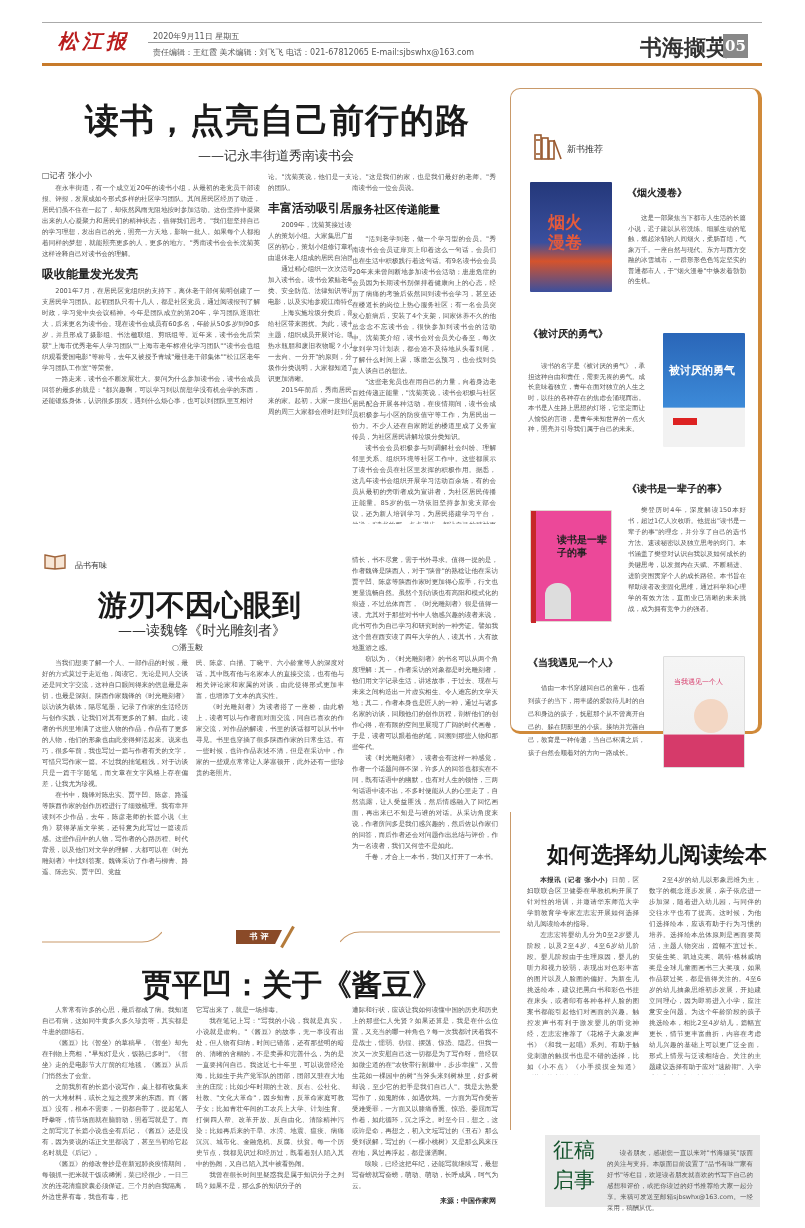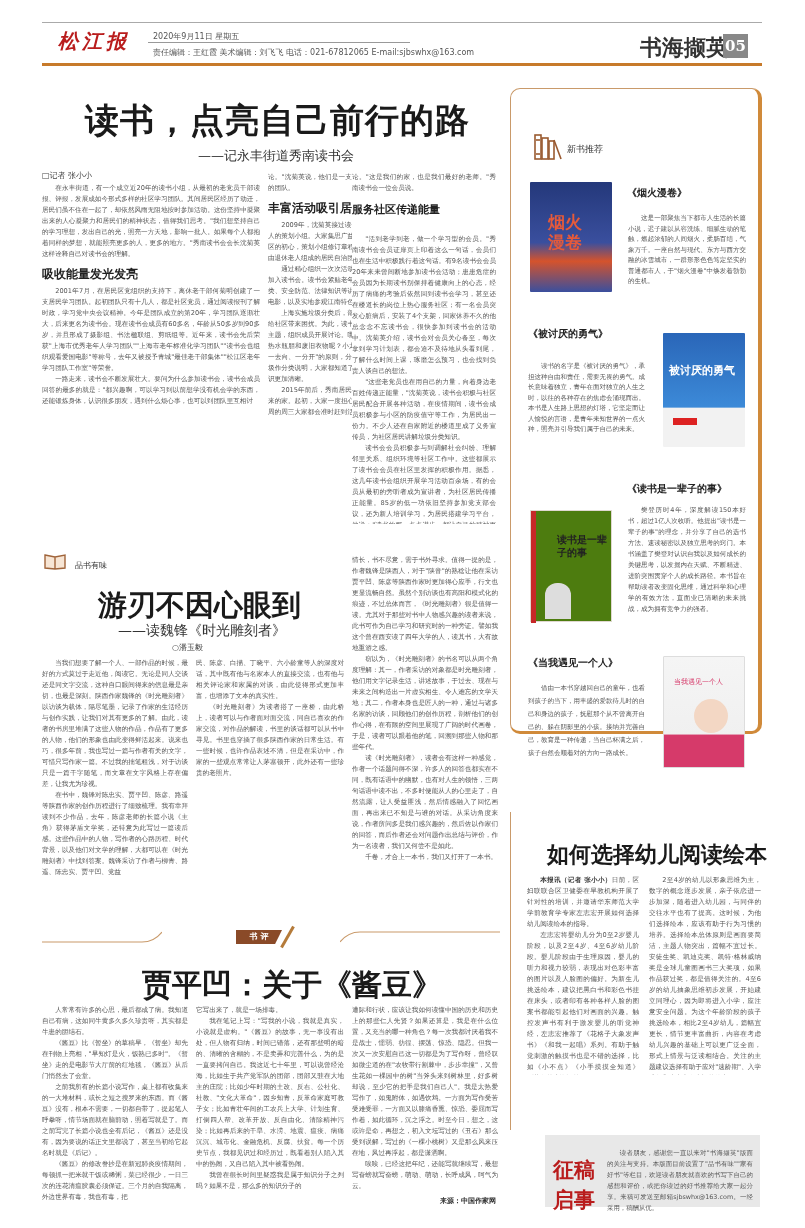--- a/index.html
+++ b/index.html
@@ -15,21 +15,21 @@
 .orangebar{left:42px;top:63px;width:720px;height:3px;background:#c77a2a}
 .txt{font-size:6.6px;line-height:11px;color:#555;text-align:justify;text-indent:2em}
 .col{position:absolute}
 h1.big{position:absolute;font-weight:bold;color:#1a1a1a;white-space:nowrap}
 .sub{position:absolute;color:#333;white-space:nowrap}
 .author{position:absolute;font-size:8px;color:#444}
 .card{left:510px;top:88px;width:252px;height:646px;border:1.5px solid #c99a6a;border-radius:10px;border-right:4px solid #d08a3a;border-bottom:3px solid #d08a3a}
 .book{position:absolute;border-radius:1px}
 .book-title{position:absolute;font-size:10px;font-weight:bold;color:#222}
 .stamp{left:545px;top:1135px;width:215px;height:72px;background:#e8e8e8}
-.stamp-title{position:absolute;left:8px;top:20px;font-size:21px;font-weight:bold;color:#b91c1c;line-height:30px;width:45px}
+.stamp-title{position:absolute;left:8px;top:0;font-size:21px;font-weight:normal;color:#14532d;line-height:30px;width:45px}
 .stamp-text{position:absolute;left:62px;top:13px;width:146px;font-size:6.4px;line-height:11px;color:#555;text-indent:2em;text-align:justify}
 .vline{position:absolute;width:1px;background:#c99a6a}
 .tag-icon{position:absolute}
 .pin-section{position:absolute;font-size:8px;color:#333;font-weight:bold}
 </style>
 </head>
 <body>
 
 <div class="abs topline"></div>
 <div class="abs masthead-logo">松江报</div>
@@ -87,21 +87,21 @@
 
 <div class="book-title" style="left:528px;top:327px">《被讨厌的勇气》</div>
 <p class="abs txt" style="left:528px;top:361px;width:117px;font-size:6.5px;line-height:10.5px">读书的名字是《被讨厌的勇气》，承担这种自由和责任，需要无畏的勇气。成长意味着独立，青年在面对独立的人生之时，以往的各种存在的焦虑会涌现而出。本书是人生路上思想的灯塔，它坚定而让人愉悦的言语，是青年未知世界的一点火种，照亮并引导我们属于自己的未来。</p>
 <div class="book" style="left:663px;top:333px;width:82px;height:114px;background:linear-gradient(180deg,#2a66b8 0%,#3c8ad8 65%,#f2f2f2 66%,#f2f2f2 100%)">
   <div style="position:absolute;left:6px;top:30px;color:#fff;font-size:11px;font-weight:bold;font-family:Liberation Mono, monospace;white-space:nowrap">被讨厌的勇气</div>
   <div style="position:absolute;left:10px;top:85px;width:24px;height:7px;background:#d22"></div>
 </div>
 
 <div class="book-title" style="left:627px;top:482px">《读书是一辈子的事》</div>
 <p class="abs txt" style="left:628px;top:505px;width:118px;font-size:6.5px;line-height:11px">樊登历时4年，深度解读150本好书，超过1亿人次收听。他提出"读书是一辈子的事"的理念，并分享了自己的选书方法、速读秘密以及独立思考的窍门。本书涵盖了樊登对认识自我以及如何成长的关键思考，以发掘内在天赋、不断精进、进阶突围贯穿个人的成长路径。本书旨在帮助读者改变固化思维，通过科学和心理学的有效方法，直面业已清晰的未来挑战，成为拥有竞争力的强者。</p>
-<div class="book" style="left:530px;top:510px;width:82px;height:112px;background:#4d7c0f;border:1px solid #e0d8d0">
+<div class="book" style="left:530px;top:510px;width:82px;height:112px;background:#ec4899;border:1px solid #e0d8d0">
   <div style="position:absolute;left:0;top:0;width:5px;height:112px;background:#c62828"></div>
   <div style="position:absolute;left:26px;top:22px;font-size:10px;font-weight:bold;line-height:13px;width:50px;color:#222;font-family:'DejaVu Serif',serif">读书是一辈子的事</div>
   <div style="position:absolute;left:14px;top:72px;width:26px;height:36px;border-radius:12px 12px 0 0;background:#ddd"></div>
 </div>
 
 <div class="book-title" style="left:528px;top:656px">《当我遇见一个人》</div>
 <p class="abs txt" style="left:528px;top:682px;width:117px;font-size:6.5px;line-height:13px">借由一本书穿越回自己的童年，也看到孩子的当下，用丰盛的爱款待儿时的自己和身边的孩子，抚慰那个从不曾离开自己的、躲在阴影里的小孩。接纳并完善自己，教育是一种传递，当自己杯满之后，孩子自然会顺着对的方向一路成长。</p>
 <div class="book" style="left:663px;top:656px;width:82px;height:112px;background:linear-gradient(180deg,#f5f5f5 0%,#f0f0f0 70%,#d63a6a 71%,#d63a6a 100%);border:1px solid #ddd">
   <div style="position:absolute;left:10px;top:20px;color:#d63a6a;font-size:7px;white-space:nowrap">当我遇见一个人</div>
   <div style="position:absolute;left:30px;top:42px;width:34px;height:34px;border-radius:50%;background:#f3d7c4"></div>

